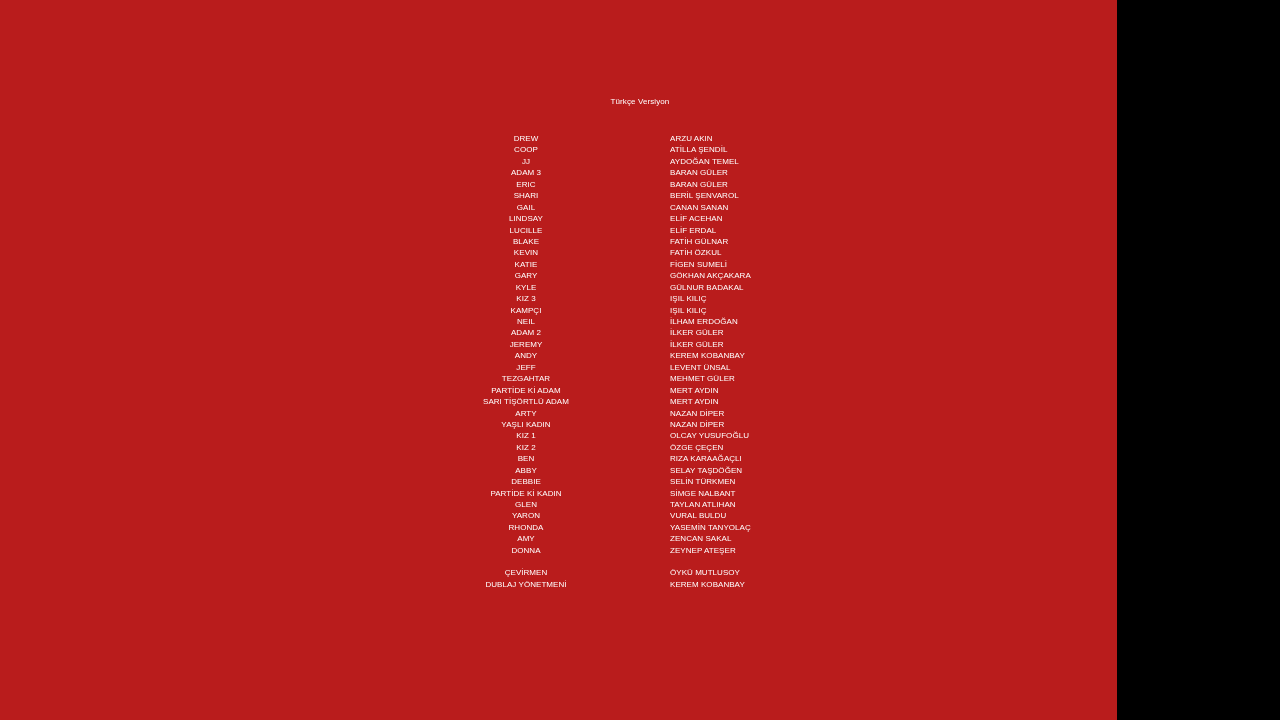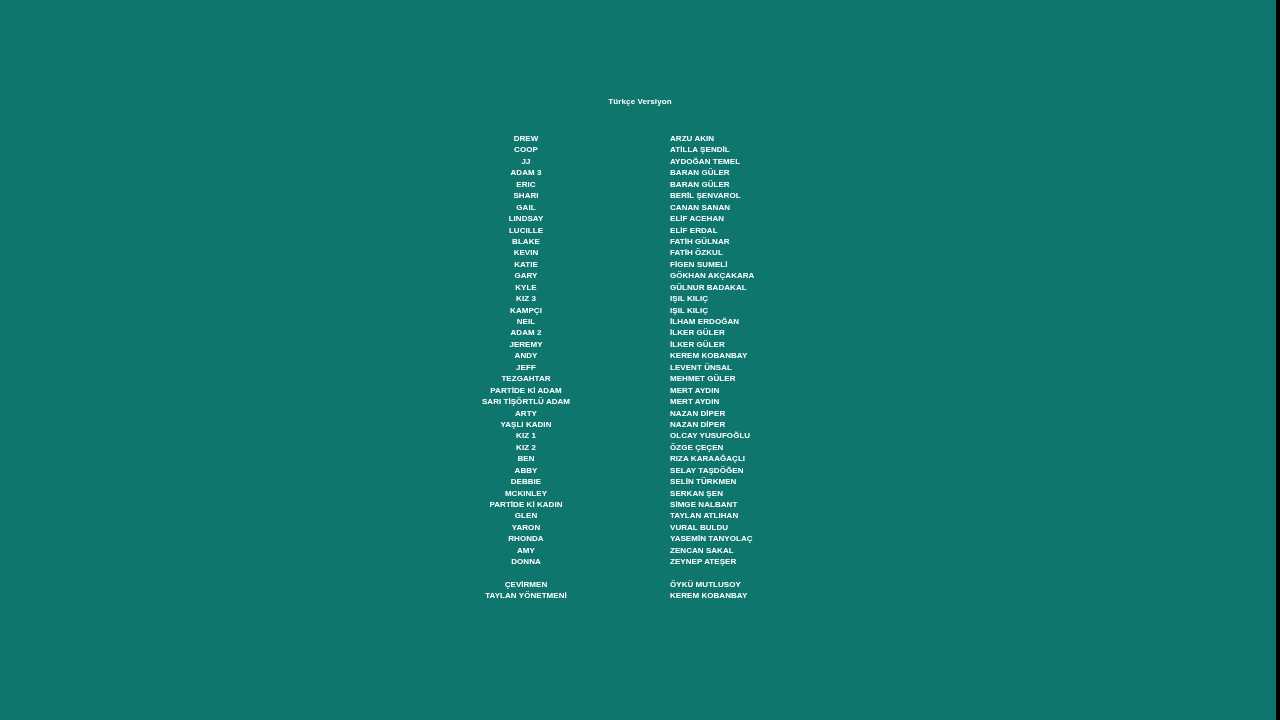--- a/index.html
+++ b/index.html
@@ -9,24 +9,23 @@
   }
   body {
     width: 1280px;
     height: 720px;
     overflow: hidden;
     font-family: "Liberation Sans", sans-serif;
     color: #ffffff;
   }
   #stage {
     position: relative;
-    width: 1276px;
+    width: 1117px;
     height: 720px;
-    background: #0f766e;
-    font-weight: bold;
+    background: #b91c1c;
   }
   .credits-heading {
     position: absolute;
     top: 97px;
     left: 0;
     width: 1280px;
     text-align: center;
     font-size: 8px;
     letter-spacing: 0.1px;
     color: #ffffff;
@@ -224,25 +223,20 @@
           <div class="credit-role">ABBY</div>
           <div class="credit-gap"></div>
           <div class="credit-name">SELAY TAŞDÖĞEN</div>
         </div>
         <div class="credit-row">
           <div class="credit-role">DEBBIE</div>
           <div class="credit-gap"></div>
           <div class="credit-name">SELİN TÜRKMEN</div>
         </div>
         <div class="credit-row">
-          <div class="credit-role">MCKINLEY</div>
-          <div class="credit-gap"></div>
-          <div class="credit-name">SERKAN ŞEN</div>
-        </div>
-        <div class="credit-row">
           <div class="credit-role">PARTİDE Kİ KADIN</div>
           <div class="credit-gap"></div>
           <div class="credit-name">SİMGE NALBANT</div>
         </div>
         <div class="credit-row">
           <div class="credit-role">GLEN</div>
           <div class="credit-gap"></div>
           <div class="credit-name">TAYLAN ATLIHAN</div>
         </div>
         <div class="credit-row">
@@ -267,20 +261,20 @@
         </div>
       </div>
     <div class="credit-spacer"></div>
     <div id="crew-rows">
         <div class="credit-row">
           <div class="credit-role">ÇEVİRMEN</div>
           <div class="credit-gap"></div>
           <div class="credit-name">ÖYKÜ MUTLUSOY</div>
         </div>
         <div class="credit-row">
-          <div class="credit-role">TAYLAN YÖNETMENİ</div>
+          <div class="credit-role">DUBLAJ YÖNETMENİ</div>
           <div class="credit-gap"></div>
           <div class="credit-name">KEREM KOBANBAY</div>
         </div>
       </div>
   </div>
 
 </div>
 
 </body></html>

